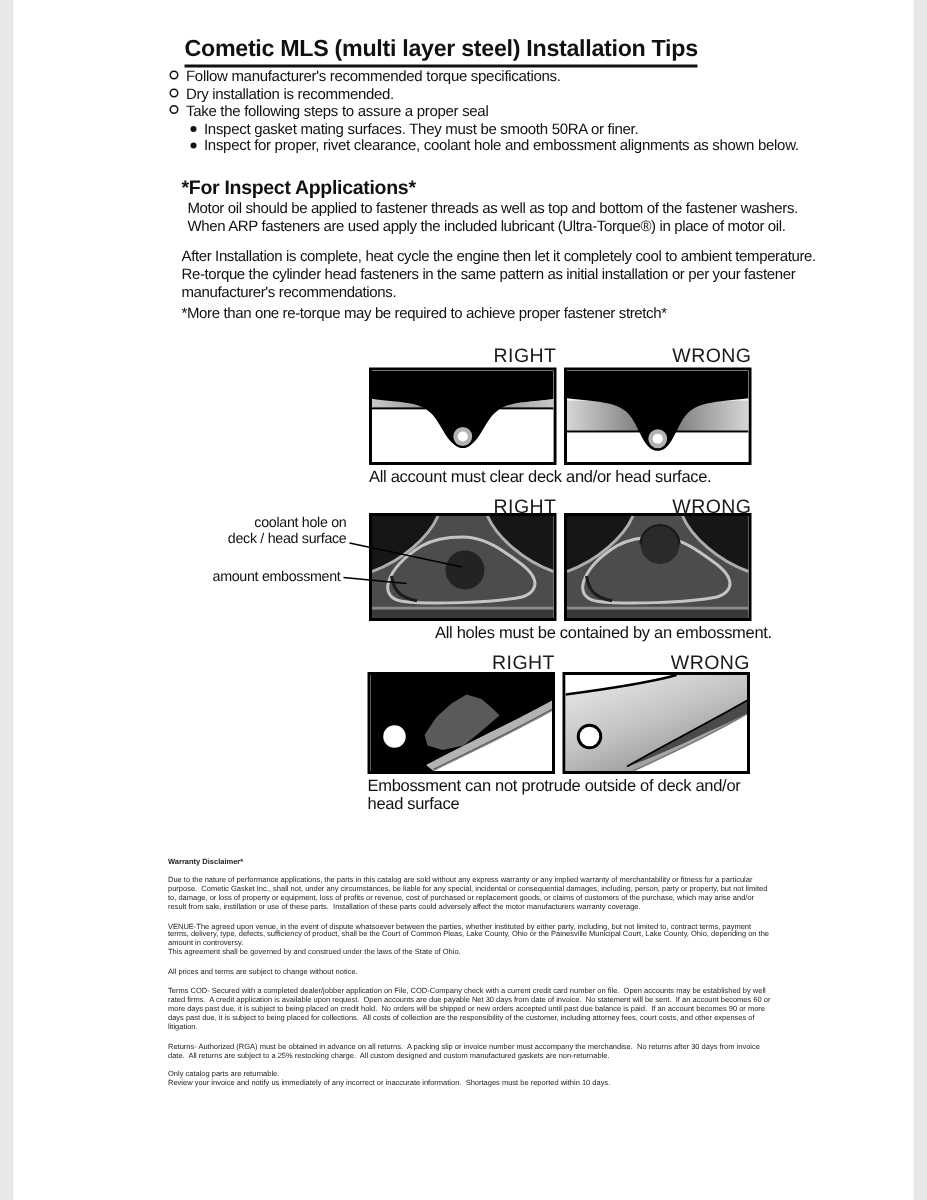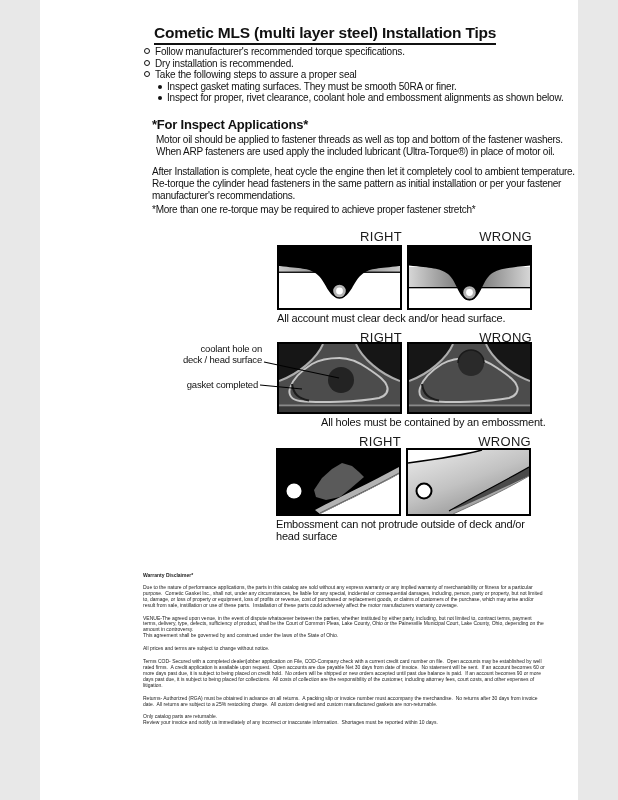--- a/index.html
+++ b/index.html
@@ -1,17 +1,17 @@
 <!DOCTYPE html>
 <html><head>
 <meta charset="utf-8">
 <style>
   html,body{margin:0;padding:0;background:#e8e8e8;}
   .page{
-    position:relative;width:538px;height:800px;background:#ffffff;
+    position:relative;width:600px;height:800px;background:#ffffff;
     font-family:"Liberation Sans",sans-serif;color:#111;overflow:hidden;
     margin:0 auto;
   }
   .abs{position:absolute;}
   .title{
     left:114px;top:24px;font-size:15.5px;font-weight:bold;
     border-bottom:2px solid #111;padding-bottom:1px;letter-spacing:-0.2px;
   }
   .tips{left:104px;top:46px;font-size:10px;letter-spacing:-0.2px;}
   .tips .line{height:11.6px;line-height:11.6px;white-space:nowrap;}
@@ -94,21 +94,21 @@
       </svg>
     </div>
     <div class="caption" style="left:0;top:84px;width:256px;">All account must clear deck and/or head surface.</div>
   </div>
 
   <div class="figrow" style="left:110px;top:329px;width:384px;height:110px;">
     <div class="callout" style="left:0;top:14px;width:112px;">
       <div>coolant hole on</div>
       <div>deck / head surface</div>
     </div>
-    <div class="callout" style="left:0;top:50px;width:108px;">gasket completed</div>
+    <div class="callout" style="left:0;top:50px;width:108px;">amount embossment</div>
 
     <div class="figlabel" style="left:127px;width:125px;top:1px;">RIGHT</div>
     <div class="figlabel" style="left:257px;width:125px;top:1px;">WRONG</div>
 
     <div class="panel" style="left:127px;top:13px;width:121px;height:68px;">
       <svg width="121" height="68" viewBox="0 0 121 68">
         <rect width="121" height="68" fill="#4c4c4c"></rect>
         <rect y="60.5" width="121" height="2" fill="#8a8a8a"></rect>
         <rect y="62.5" width="121" height="5.5" fill="#383838"></rect>
         <path d="M0,0 H44 C38,14 20,30 0,37 Z" fill="#161616"></path>

